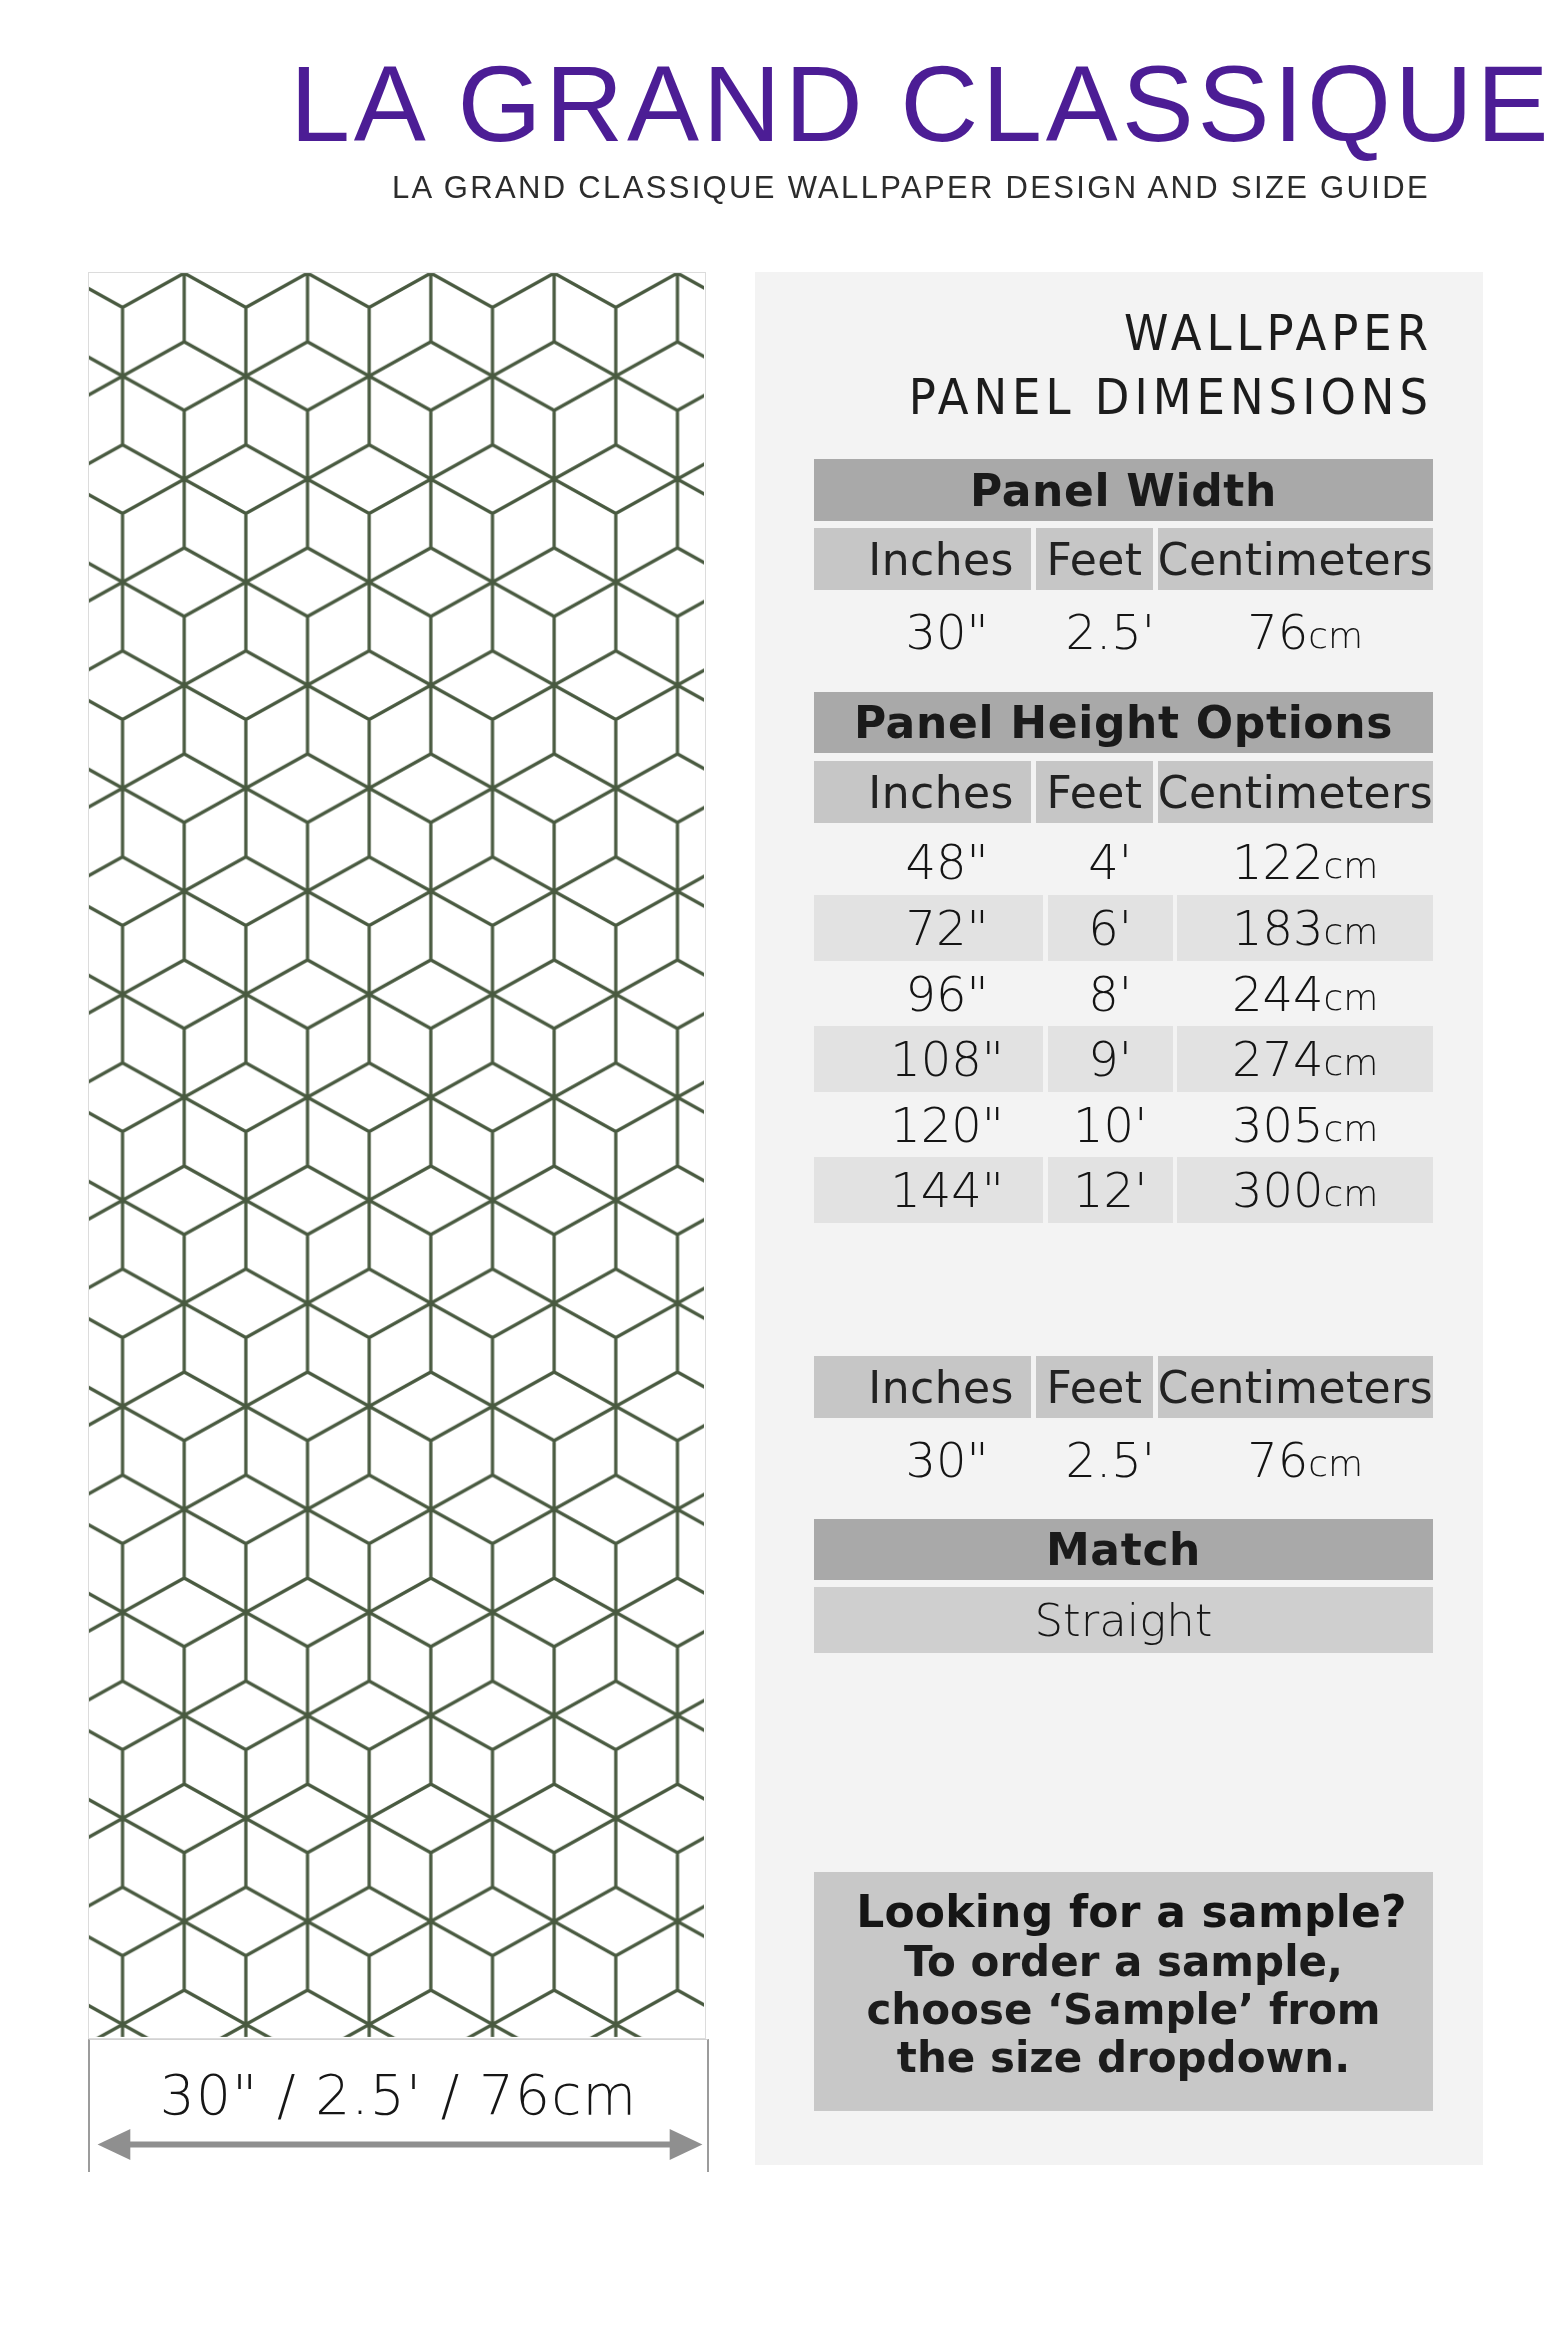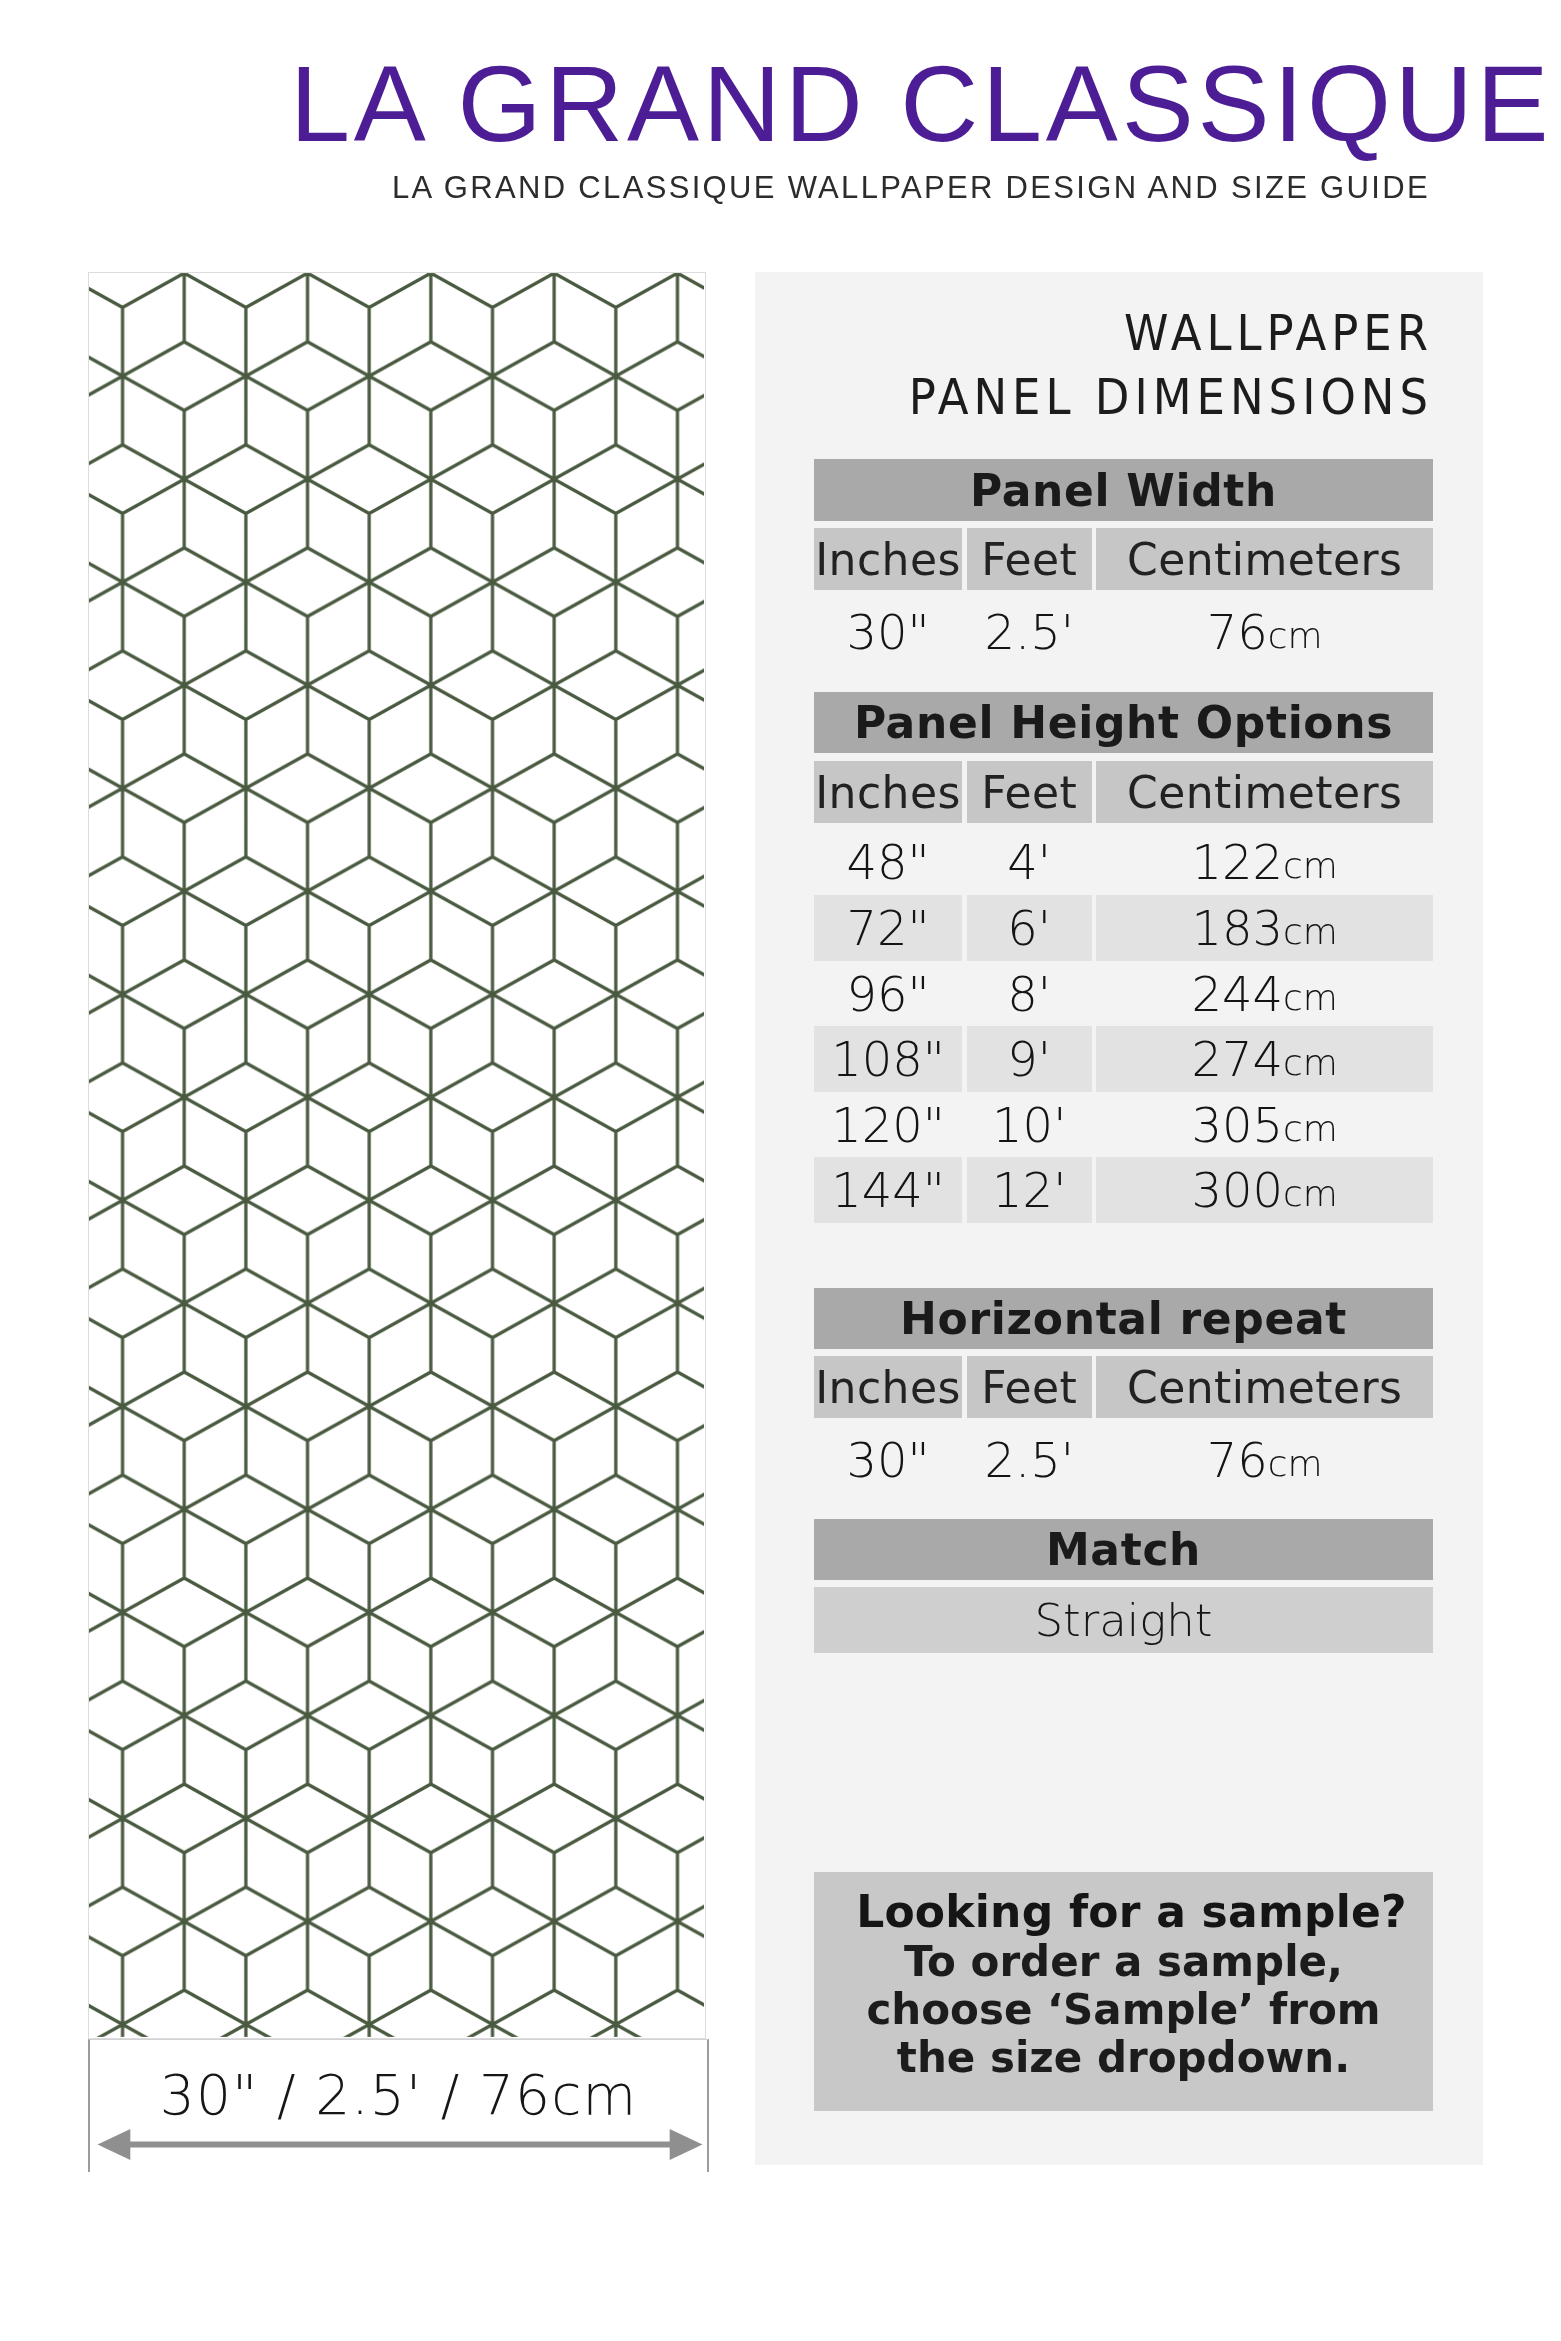--- a/index.html
+++ b/index.html
@@ -48,21 +48,21 @@
     font-weight:400;font-size:50px;line-height:64px;letter-spacing:.1em;color:#1c1c1c;
     font-stretch:condensed;white-space:nowrap;
   }
   .dim-bar{
     position:absolute;left:59px;width:619px;height:62px;background:#a9a9a9;
     display:flex;align-items:center;justify-content:center;
     font-size:44px;font-weight:bold;letter-spacing:.015em;color:#1a1a1a;
   }
   .col-row{position:absolute;left:59px;width:619px;display:flex;gap:4.7px;}
   .cell{display:flex;align-items:center;justify-content:center;white-space:nowrap;}
-  .c-in{width:148px;}
+  .c-in{width:192px;padding-left:37px;}
   .c-ft{width:125px;}
   .c-cm{flex:1;}
   .hdr .cell{background:#c6c6c6;height:62px;font-size:44px;letter-spacing:.01em;color:#222;}
   .vals .cell{height:69px;font-size:48px;font-weight:300;color:#141414;}
   .data-row{position:absolute;left:59px;width:619px;height:66px;display:flex;gap:4.7px;}
   .data-row .cell{height:66px;font-size:48px;font-weight:300;color:#141414;}
   .data-row.shaded .cell{background:#e2e2e2;}
   .unit{font-size:36px;align-self:center;padding-top:7.8px;}
   .match-value{
     position:absolute;left:59px;width:619px;height:66px;background:#cfcfcf;
@@ -178,21 +178,20 @@
     </div>
     <div class="data-row shaded" style="top:885px">
       <div class="cell c-in">144"</div>
       <div class="cell c-ft">12'</div>
       <div class="cell c-cm">
           <span>300</span>
           <span class="unit">cm</span>
         </div>
     </div>
 
-    <div class="dim-bar" style="top:1016px;height:61px">Horizontal repeat</div>
     <div class="col-row hdr" style="top:1084px">
       <div class="cell c-in">Inches</div>
       <div class="cell c-ft">Feet</div>
       <div class="cell c-cm">Centimeters</div>
     </div>
     <div class="col-row vals" style="top:1153px">
       <div class="cell c-in">30"</div>
       <div class="cell c-ft">2.5'</div>
       <div class="cell c-cm">
           <span>76</span>

